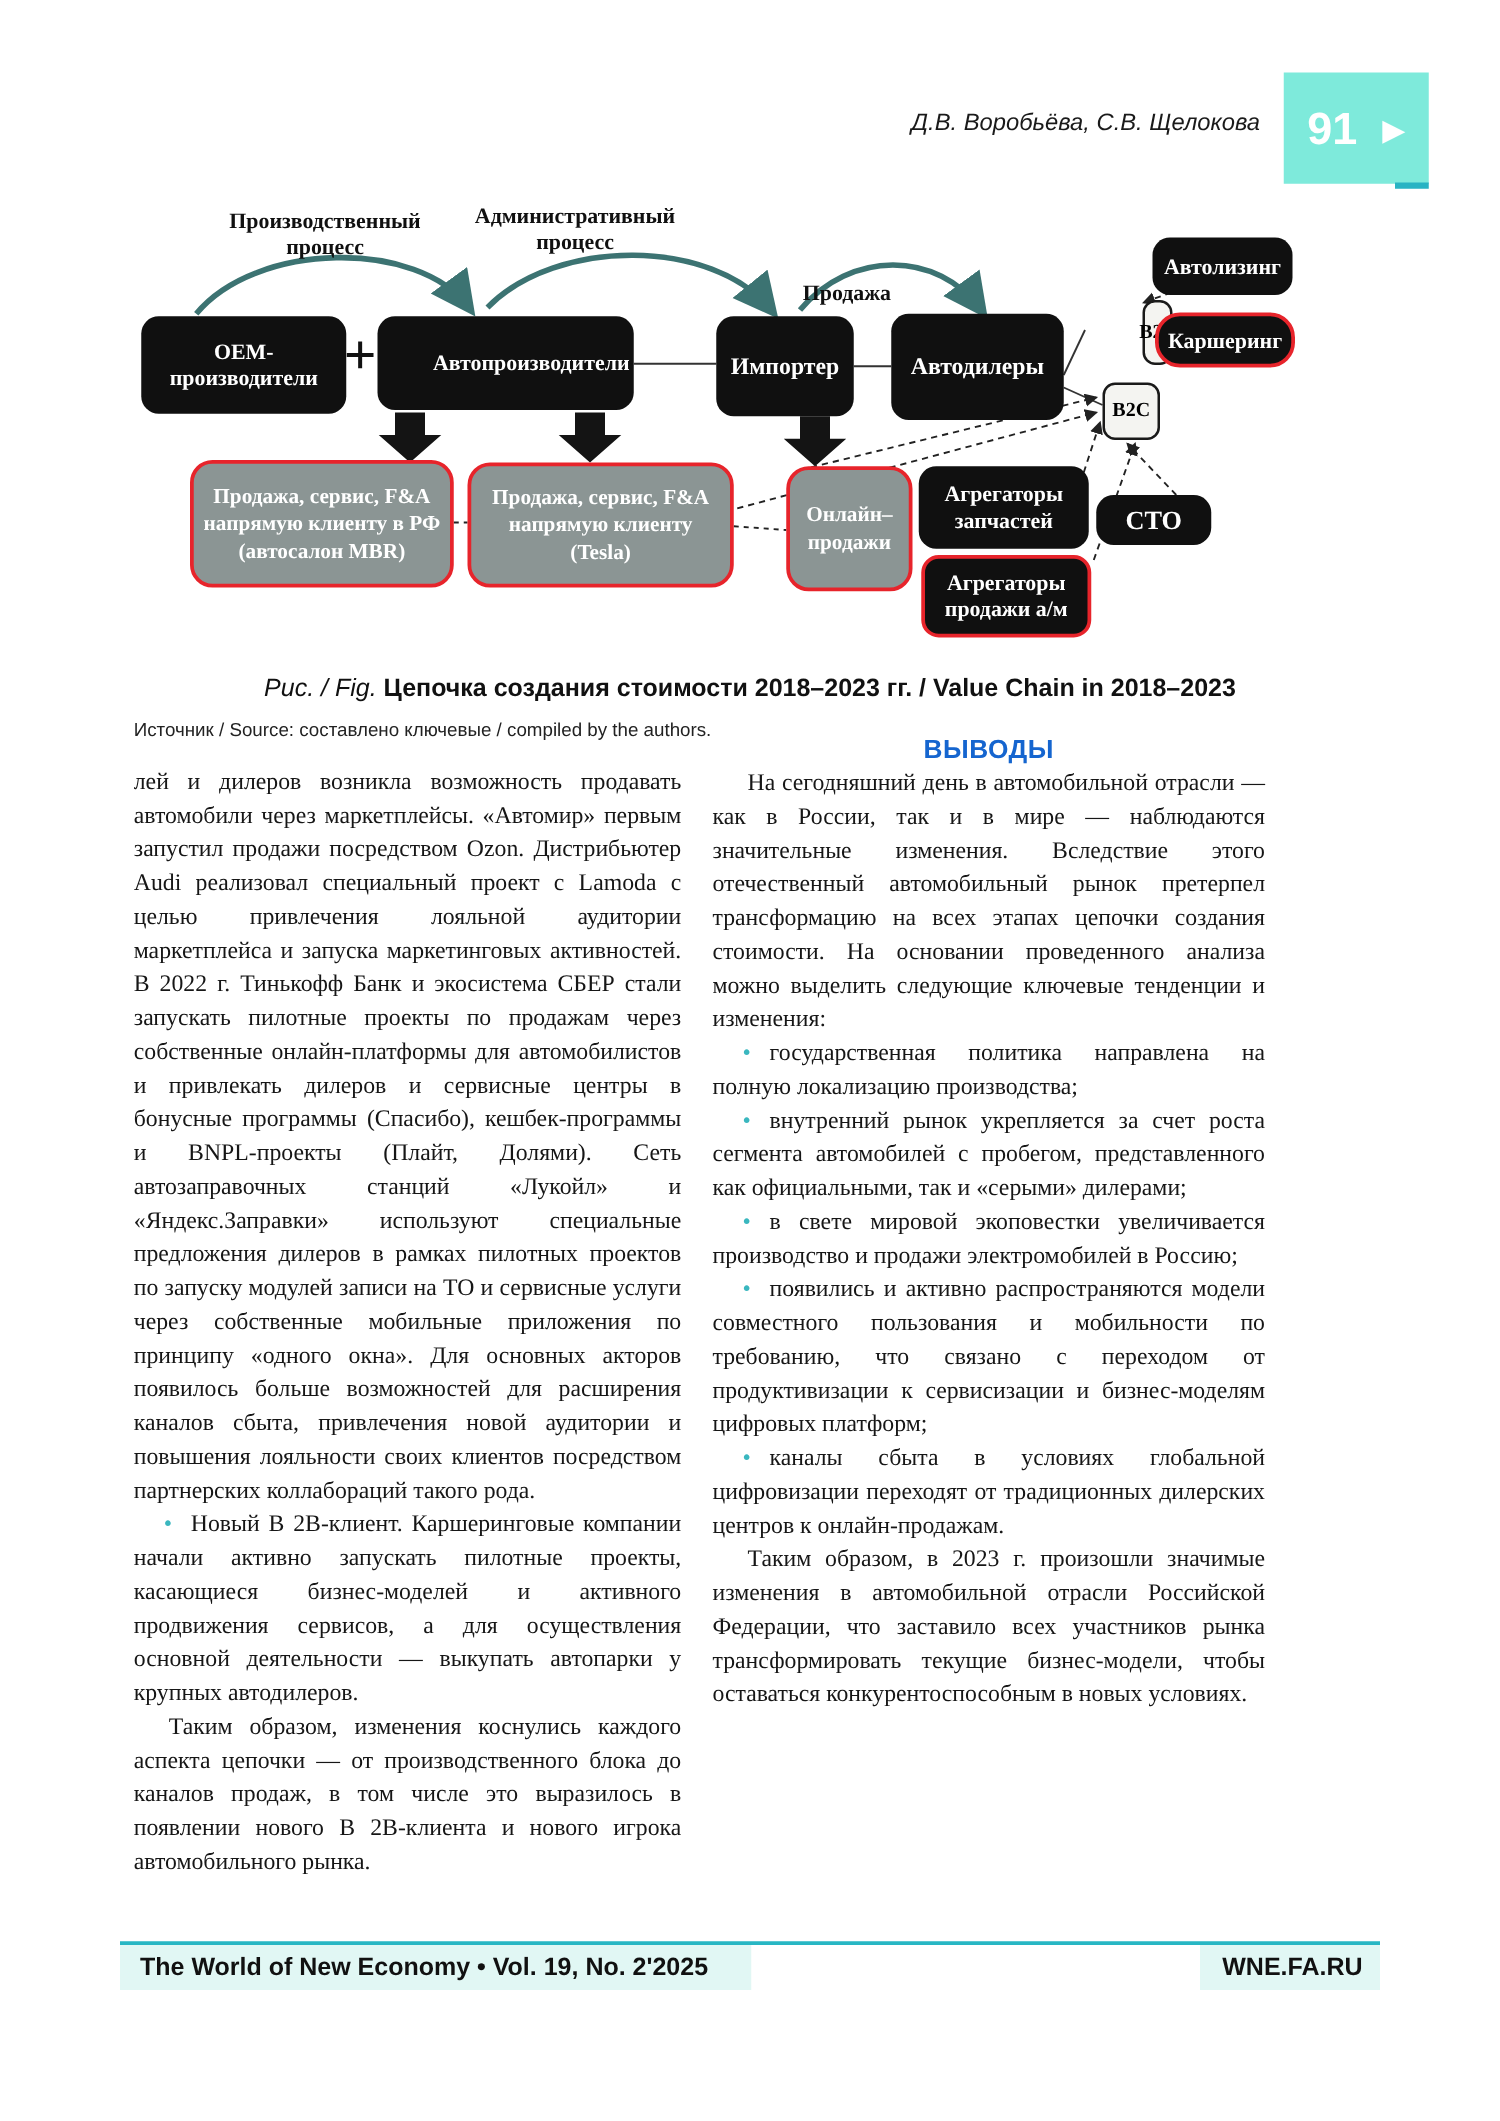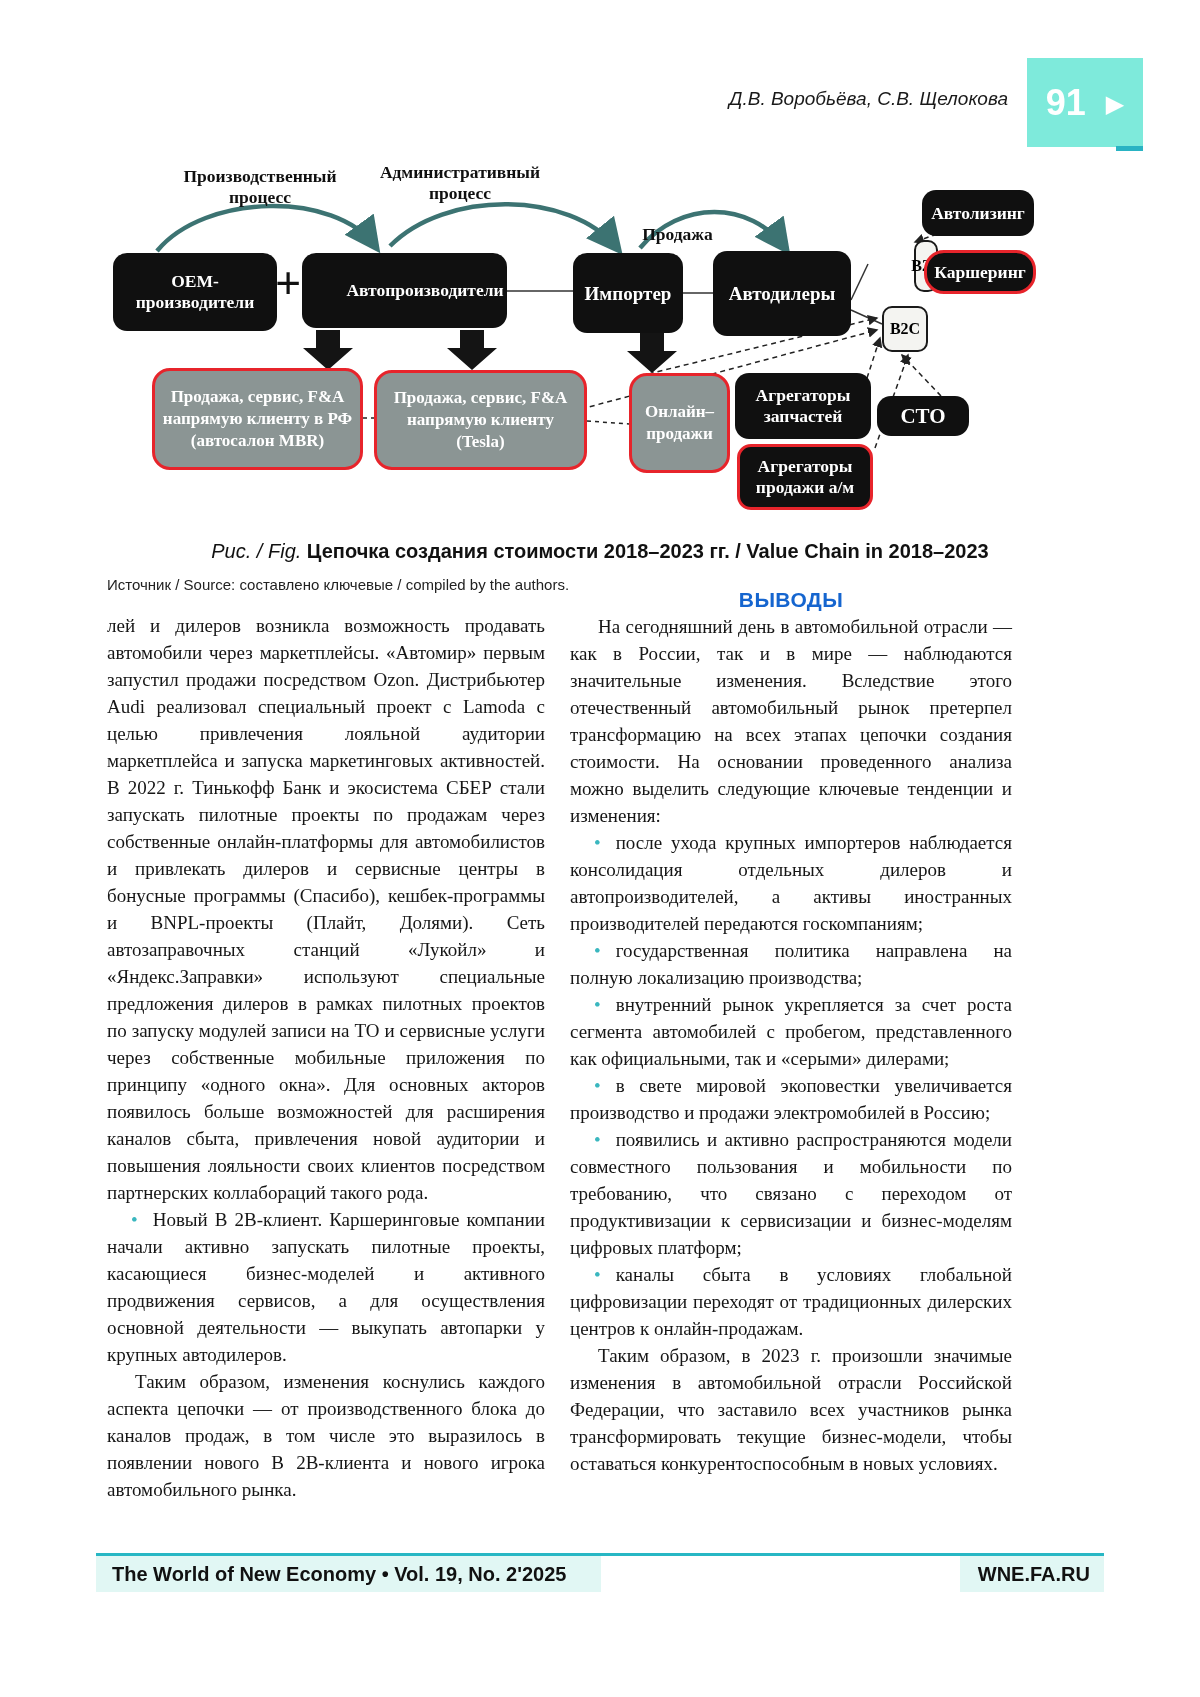--- a/index.html
+++ b/index.html
@@ -143,21 +143,20 @@
 
   <div class="col col-l">
     <p>лей и дилеров возникла возможность продавать автомобили через маркетплейсы. «Автомир» первым запустил продажи посредством Ozon. Дистрибьютер Audi реализовал специальный проект с Lamoda с целью привлечения лояльной аудитории маркетплейса и запуска маркетинговых активностей. В 2022 г. Тинькофф Банк и экосистема СБЕР стали запускать пилотные проекты по продажам через собственные онлайн-платформы для автомобилистов и привлекать дилеров и сервисные центры в бонусные программы (Спасибо), кешбек-программы и BNPL-проекты (Плайт, Долями). Сеть автозаправочных станций «Лукойл» и «Яндекс.Заправки» используют специальные предложения дилеров в рамках пилотных проектов по запуску модулей записи на ТО и сервисные услуги через собственные мобильные приложения по принципу «одного окна». Для основных акторов появилось больше возможностей для расширения каналов сбыта, привлечения новой аудитории и повышения лояльности своих клиентов посредством партнерских коллабораций такого рода.</p>
     <p class="bpara"><span class="dot">•</span><span>Новый В 2В-клиент. Каршеринговые компании начали активно запускать пилотные проекты, касающиеся бизнес-моделей и активного продвижения сервисов, а для осуществления основной деятельности — выкупать автопарки у крупных автодилеров.</span></p>
     <p class="indent">Таким образом, изменения коснулись каждого аспекта цепочки — от производственного блока до каналов продаж, в том числе это выразилось в появлении нового В 2В-клиента и нового игрока автомобильного рынка.</p>
   </div>
 
   <div class="col col-r">
     <p class="h-conc">ВЫВОДЫ</p>
     <p class="indent">На сегодняшний день в автомобильной отрасли — как в России, так и в мире — наблюдаются значительные изменения. Вследствие этого отечественный автомобильный рынок претерпел трансформацию на всех этапах цепочки создания стоимости. На основании проведенного анализа можно выделить следующие ключевые тенденции и изменения:</p>
-    <p class="bpara"><span class="dot">•</span><span>после ухода крупных импортеров наблюдается консолидация отдельных дилеров и автопроизводителей, а активы иностранных производителей передаются госкомпаниям;</span></p>
     <p class="bpara"><span class="dot">•</span><span>государственная политика направлена на полную локализацию производства;</span></p>
     <p class="bpara"><span class="dot">•</span><span>внутренний рынок укрепляется за счет роста сегмента автомобилей с пробегом, представленного как официальными, так и «серыми» дилерами;</span></p>
     <p class="bpara"><span class="dot">•</span><span>в свете мировой экоповестки увеличивается производство и продажи электромобилей в Россию;</span></p>
     <p class="bpara"><span class="dot">•</span><span>появились и активно распространяются модели совместного пользования и мобильности по требованию, что связано с переходом от продуктивизации к сервисизации и бизнес-моделям цифровых платформ;</span></p>
     <p class="bpara"><span class="dot">•</span><span>каналы сбыта в условиях глобальной цифровизации переходят от традиционных дилерских центров к онлайн-продажам.</span></p>
     <p class="indent">Таким образом, в 2023 г. произошли значимые изменения в автомобильной отрасли Российской Федерации, что заставило всех участников рынка трансформировать текущие бизнес-модели, чтобы оставаться конкурентоспособным в новых условиях.</p>
   </div>
 
   <div class="footline"></div>
   <div class="foot foot-l">The World of New Economy • Vol. 19, No. 2'2025</div>

